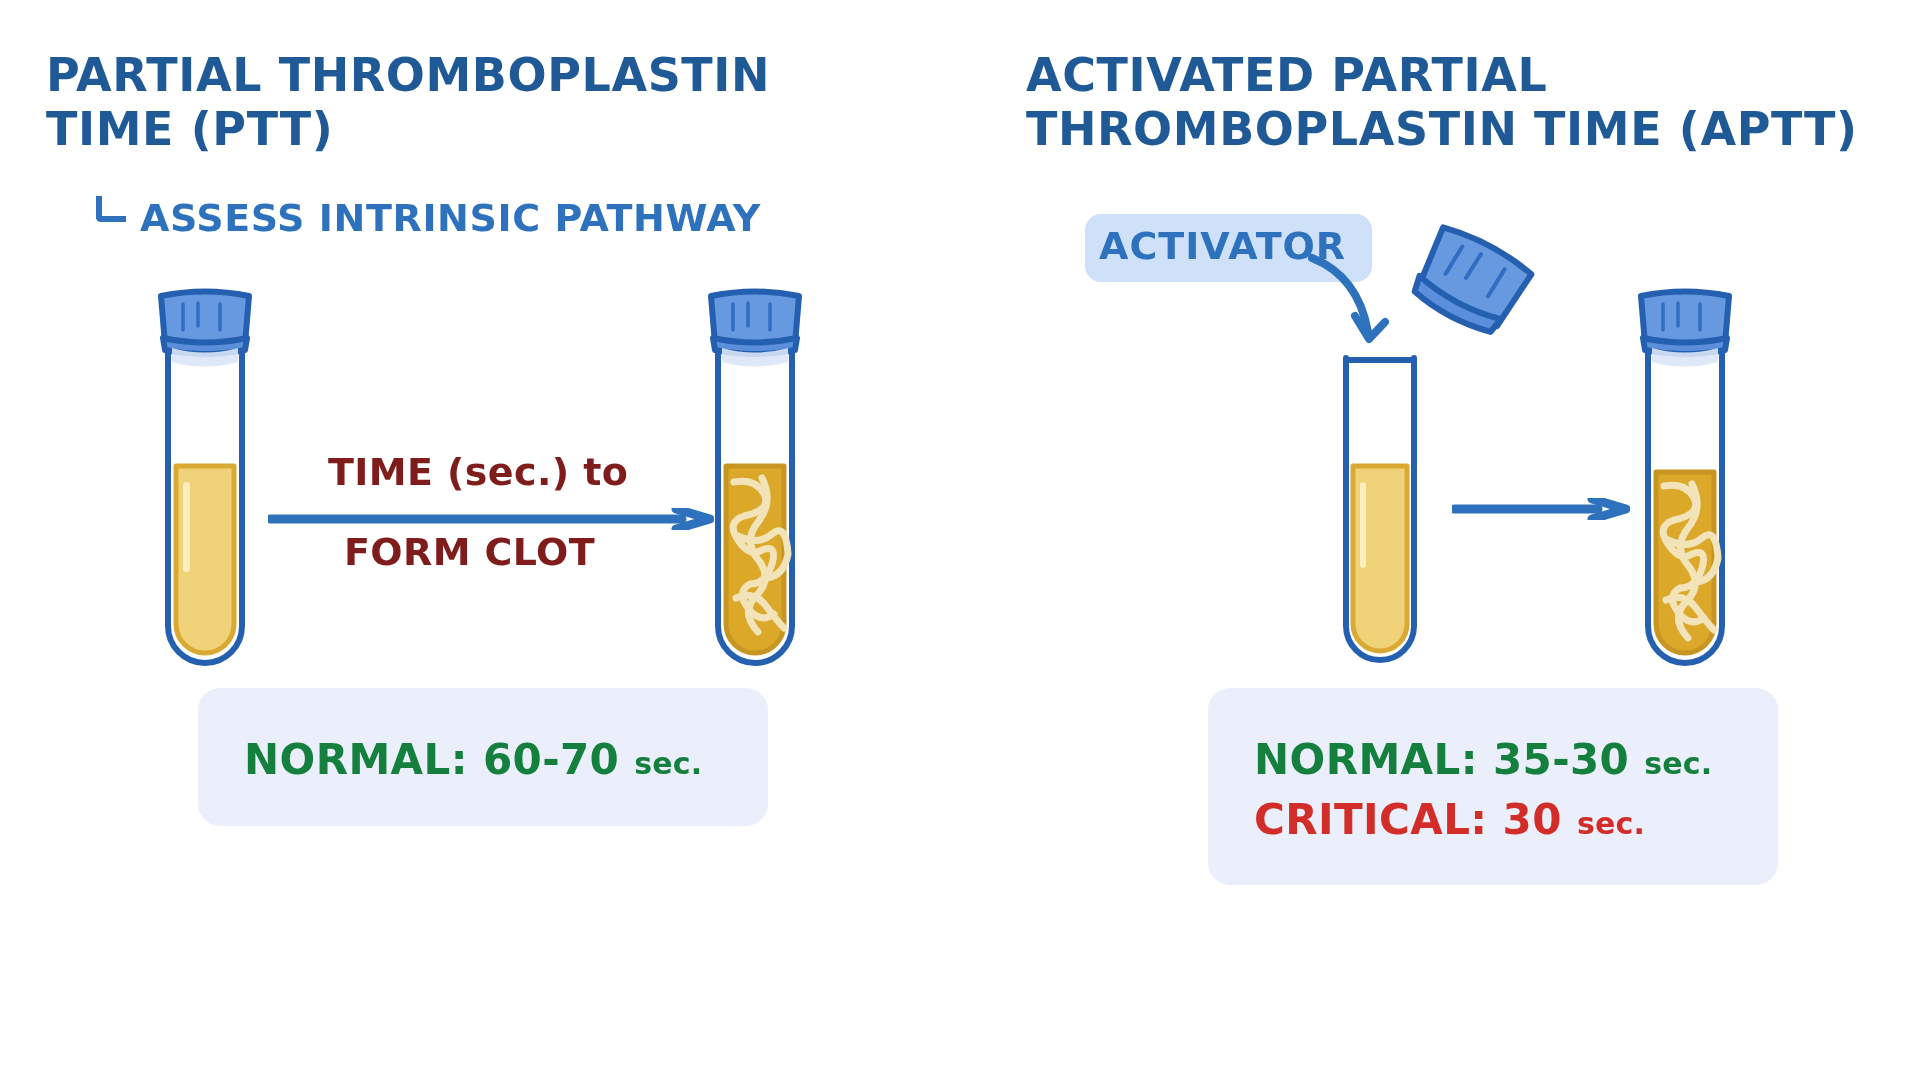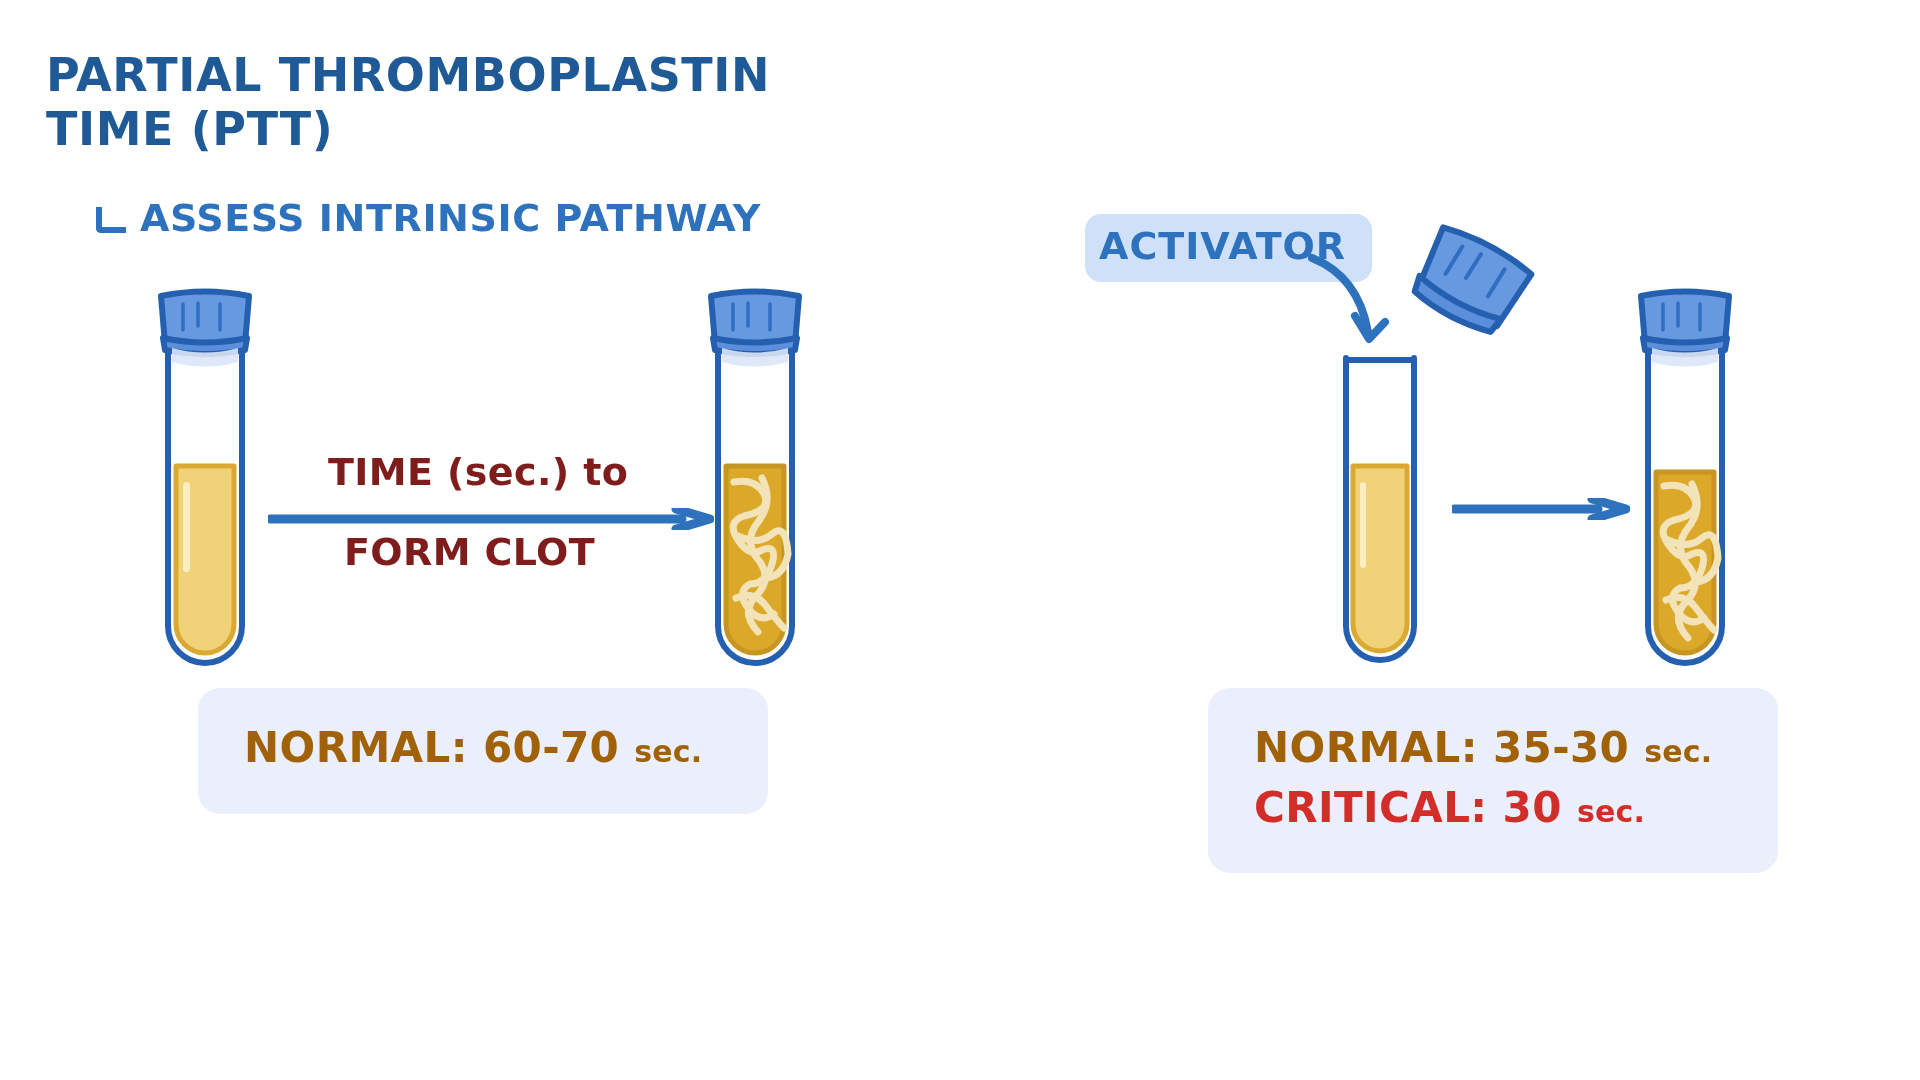--- a/index.html
+++ b/index.html
@@ -32,21 +32,20 @@
 
   .subtitle {
     position: absolute;
     left: 96px; top: 196px;
     color: #2e72bd;
     font-size: 38px;
     font-weight: 700;
     letter-spacing: 0.6px;
     text-transform: uppercase;
     display: flex;
-    align-items: flex-end;
     gap: 14px;
   }
   .elbow {
     display: inline-block;
     width: 30px; height: 26px;
     border-left: 6px solid #2e72bd;
     border-bottom: 6px solid #2e72bd;
     border-radius: 0 0 0 5px;
     margin-bottom: 7px;
   }
@@ -106,21 +105,21 @@
   #ptt-info  { left: 198px;  top: 688px; width: 570px; }
   #aptt-info { left: 1208px; top: 688px; width: 570px; }
 
   .info-line {
     font-size: 42px;
     font-weight: 700;
     letter-spacing: 0.4px;
     line-height: 1.42;
     white-space: nowrap;
   }
-  .info-line.normal   { color: #a16207; }
+  .info-line.normal   { color: #15803d; margin-top: 12px; }
   .info-line.critical { color: #d22d28; }
   .info-line .unit {
     font-size: 30px;
     letter-spacing: 0.2px;
   }
 </style>
 </head>
 <body>
 
 <div class="canvas">
@@ -185,20 +184,22 @@
   </div>
 
   <div class="info-box" id="ptt-info">
     <div class="info-line normal">
       <span>NORMAL:</span>
       <span>60-70</span>
       <span class="unit">sec.</span>
     </div>
   </div>
 
+  <div class="heading" id="aptt-heading">ACTIVATED PARTIAL
+THROMBOPLASTIN TIME (aPTT)</div>
 
   <div class="badge">ACTIVATOR</div>
 
   <svg class="curved-arrow" width="130" height="110" viewBox="0 0 130 110">
     <path d="M12 8 q46 18 56 74" fill="none" stroke="#2e72bd" stroke-width="8" stroke-linecap="round"></path>
     <polyline points="55,66 69,89 85,72" fill="none" stroke="#2e72bd" stroke-width="8" stroke-linecap="round" stroke-linejoin="round"></polyline>
   </svg>
 
   <svg class="tilted-cap" width="140" height="130" viewBox="0 0 140 130">
     <g transform="rotate(28 70 65)">

